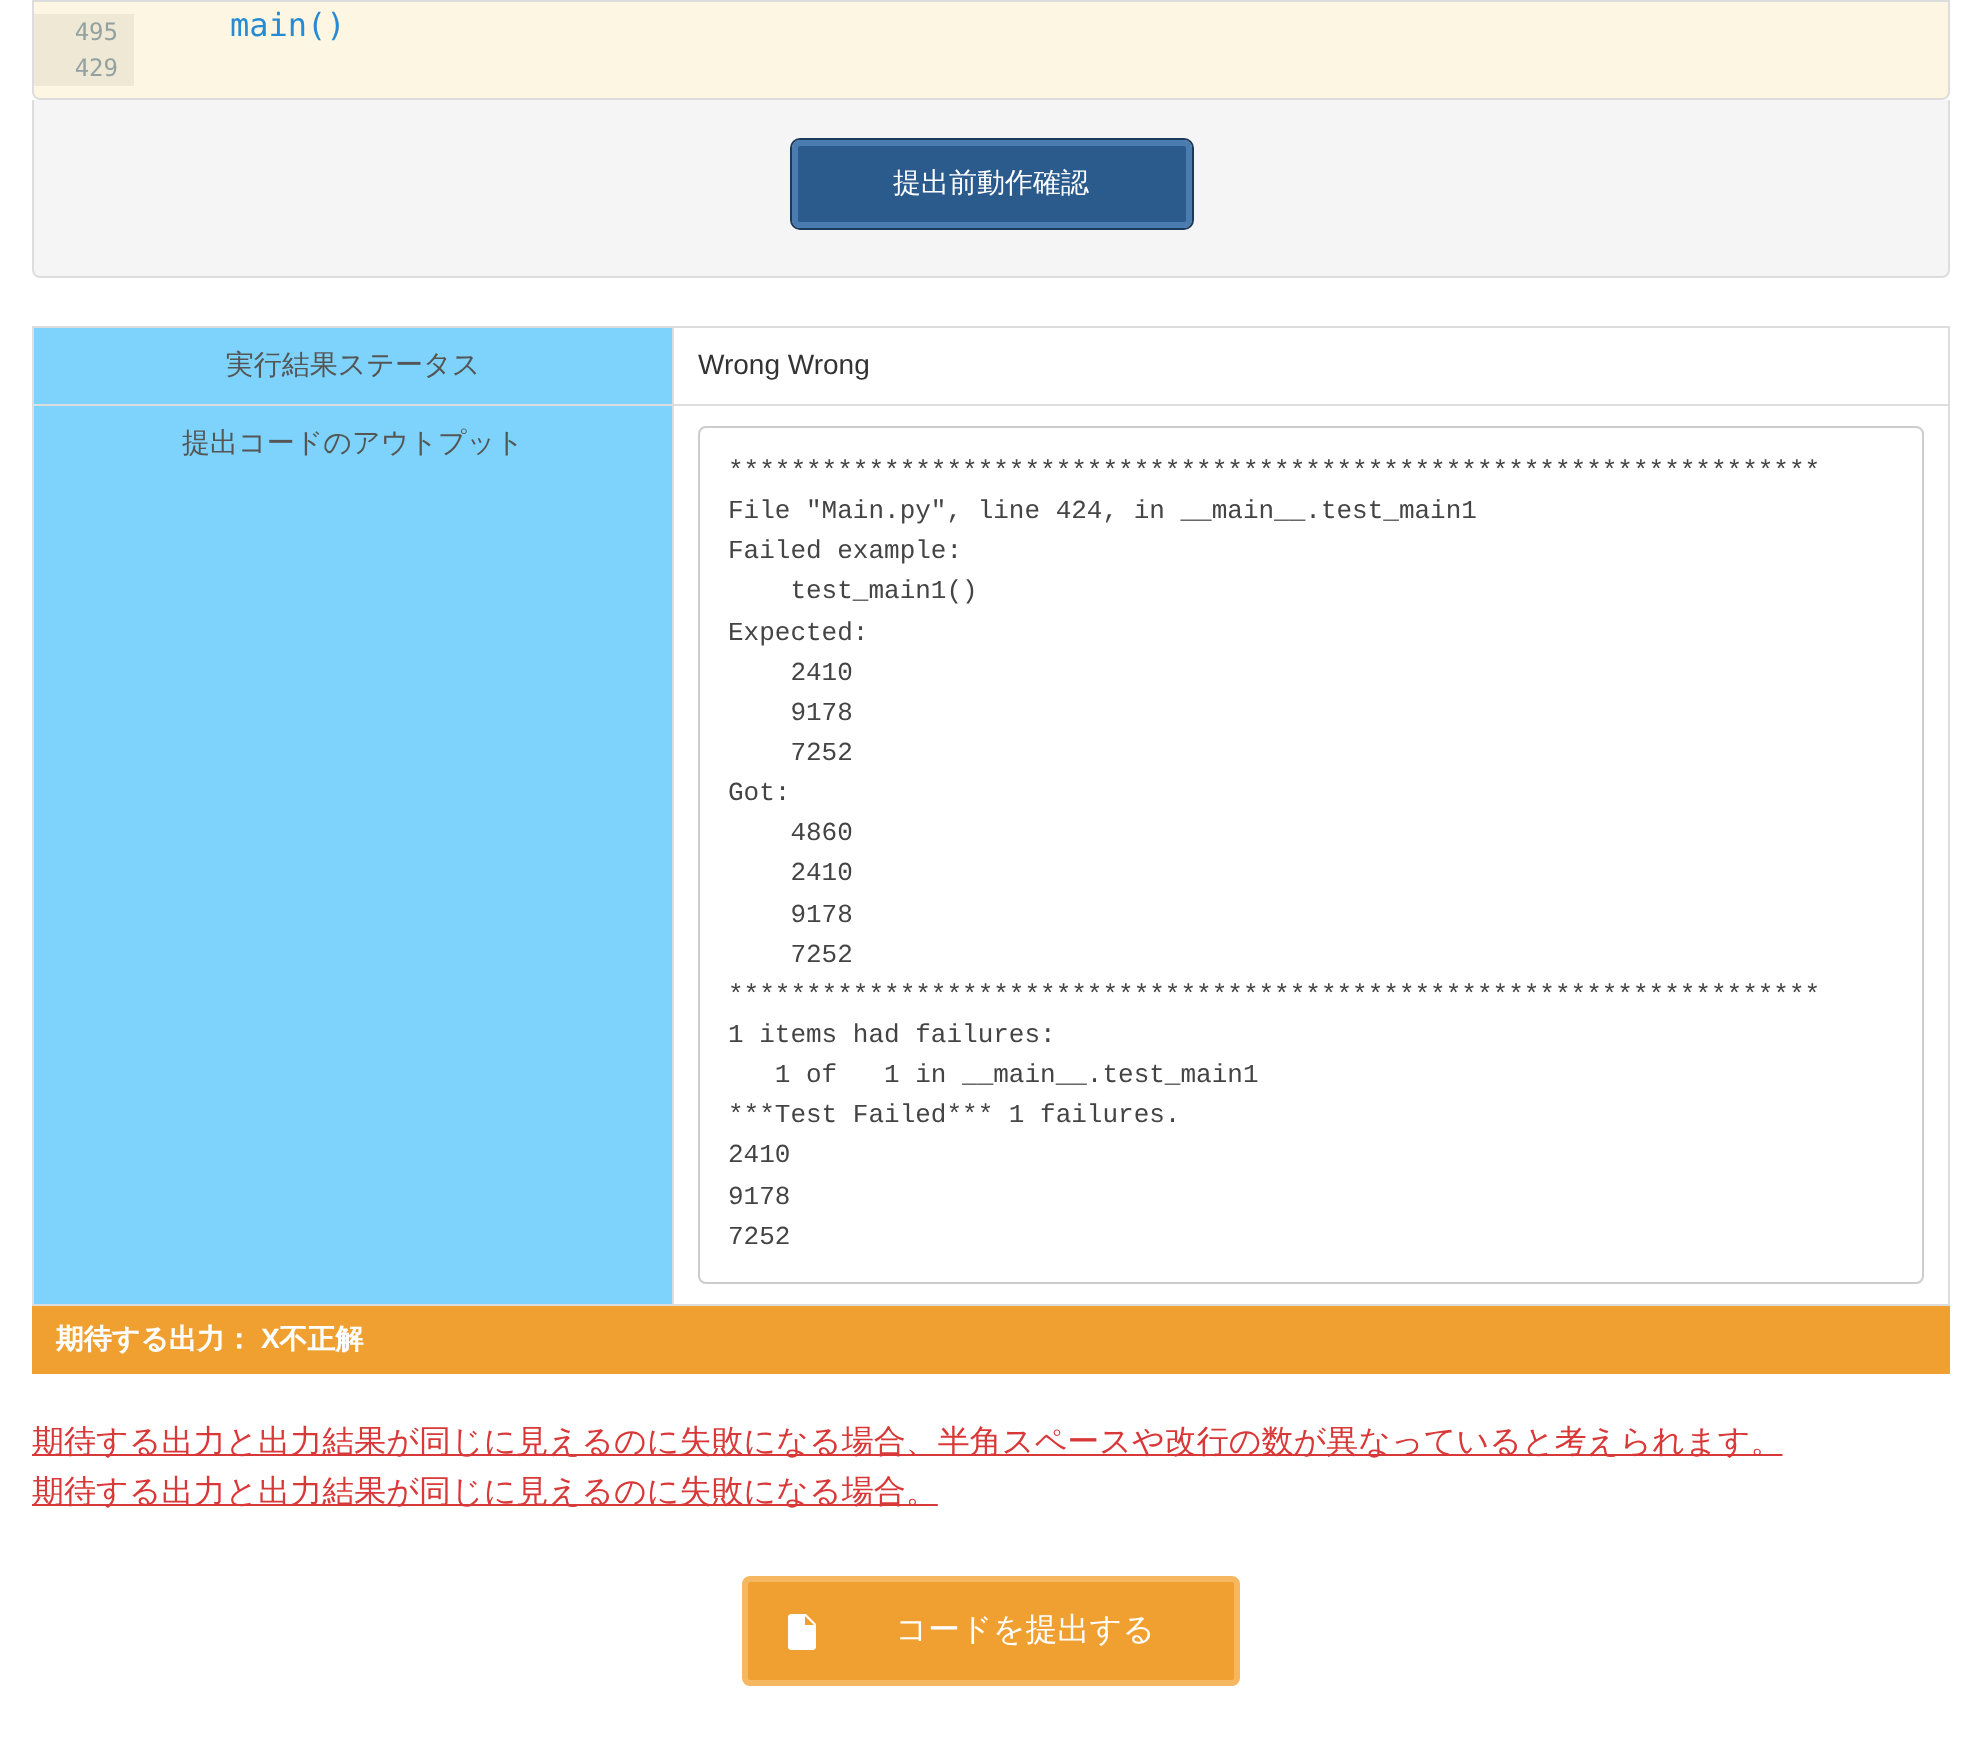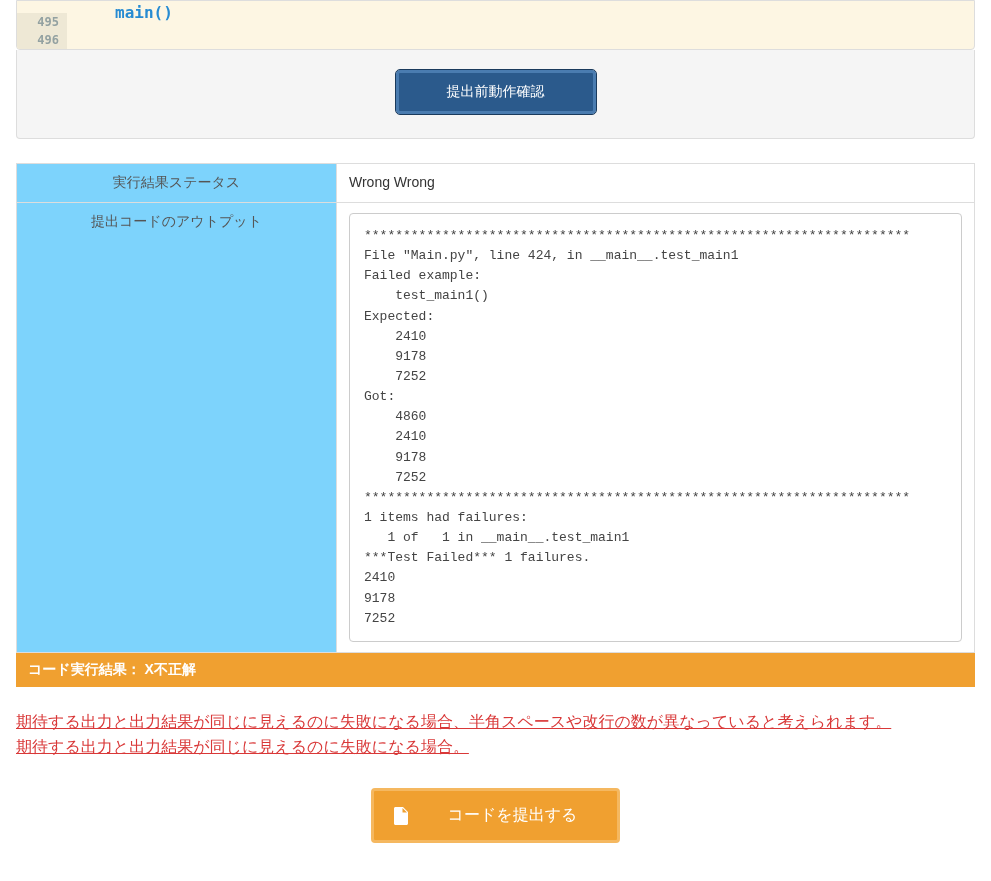--- a/index.html
+++ b/index.html
@@ -19,22 +19,21 @@
     }
     .code-area {
       background: #fdf6e3;
       border: 1px solid #ddd;
       border-radius: 0 0 4px 4px;
       overflow: hidden;
       margin-bottom: 0;
     }
     .code-row {
       display: flex;
-      align-items: flex-end;
-      font-weight: bold;
+      align-items: center;
     }
     .line-numbers {
       background: #eee8d5;
       color: #93a1a1;
       text-align: right;
       padding: 0 8px;
       font-family: monospace;
       font-size: 12px;
       line-height: 1.5;
       flex-shrink: 0;
@@ -147,21 +146,21 @@
     .file-icon svg {
       fill: #fff;
     }
   </style>
 </head>
 <body>
 
 <div class="container">
   <div class="code-area">
     <div class="code-row">
-      <div class="line-numbers"><span>495</span><br><span>496</span></div>
+      <div class="line-numbers"><span>495</span><br><span>429</span></div>
       <div class="code-content"><span class="code-call">main()</span><br>&nbsp;</div>
     </div>
   </div>
   <div class="btn-row">
     <button class="btn-confirm">提出前動作確認</button>
   </div>
 
   <table class="result-table">
     <tbody>
         <tr>
@@ -190,21 +189,21 @@
 ***Test Failed*** 1 failures.
 2410
 9178
 7252</div>
       </td>
     </tr>
   </tbody>
     </table>
 
   <div class="result-banner">
-    <span>コード実行結果：  X</span><span>不正解</span>
+    <span>期待する出力：  X</span><span>不正解</span>
   </div>
 
   <div class="warning-text">
     <div>期待する出力と出力結果が同じに見えるのに失敗になる場合、半角スペースや改行の数が異なっていると考えられます。</div>
     <div>期待する出力と出力結果が同じに見えるのに失敗になる場合。</div>
   </div>
 
   <div class="submit-row">
     <button class="btn-submit">
       <span class="file-icon">

